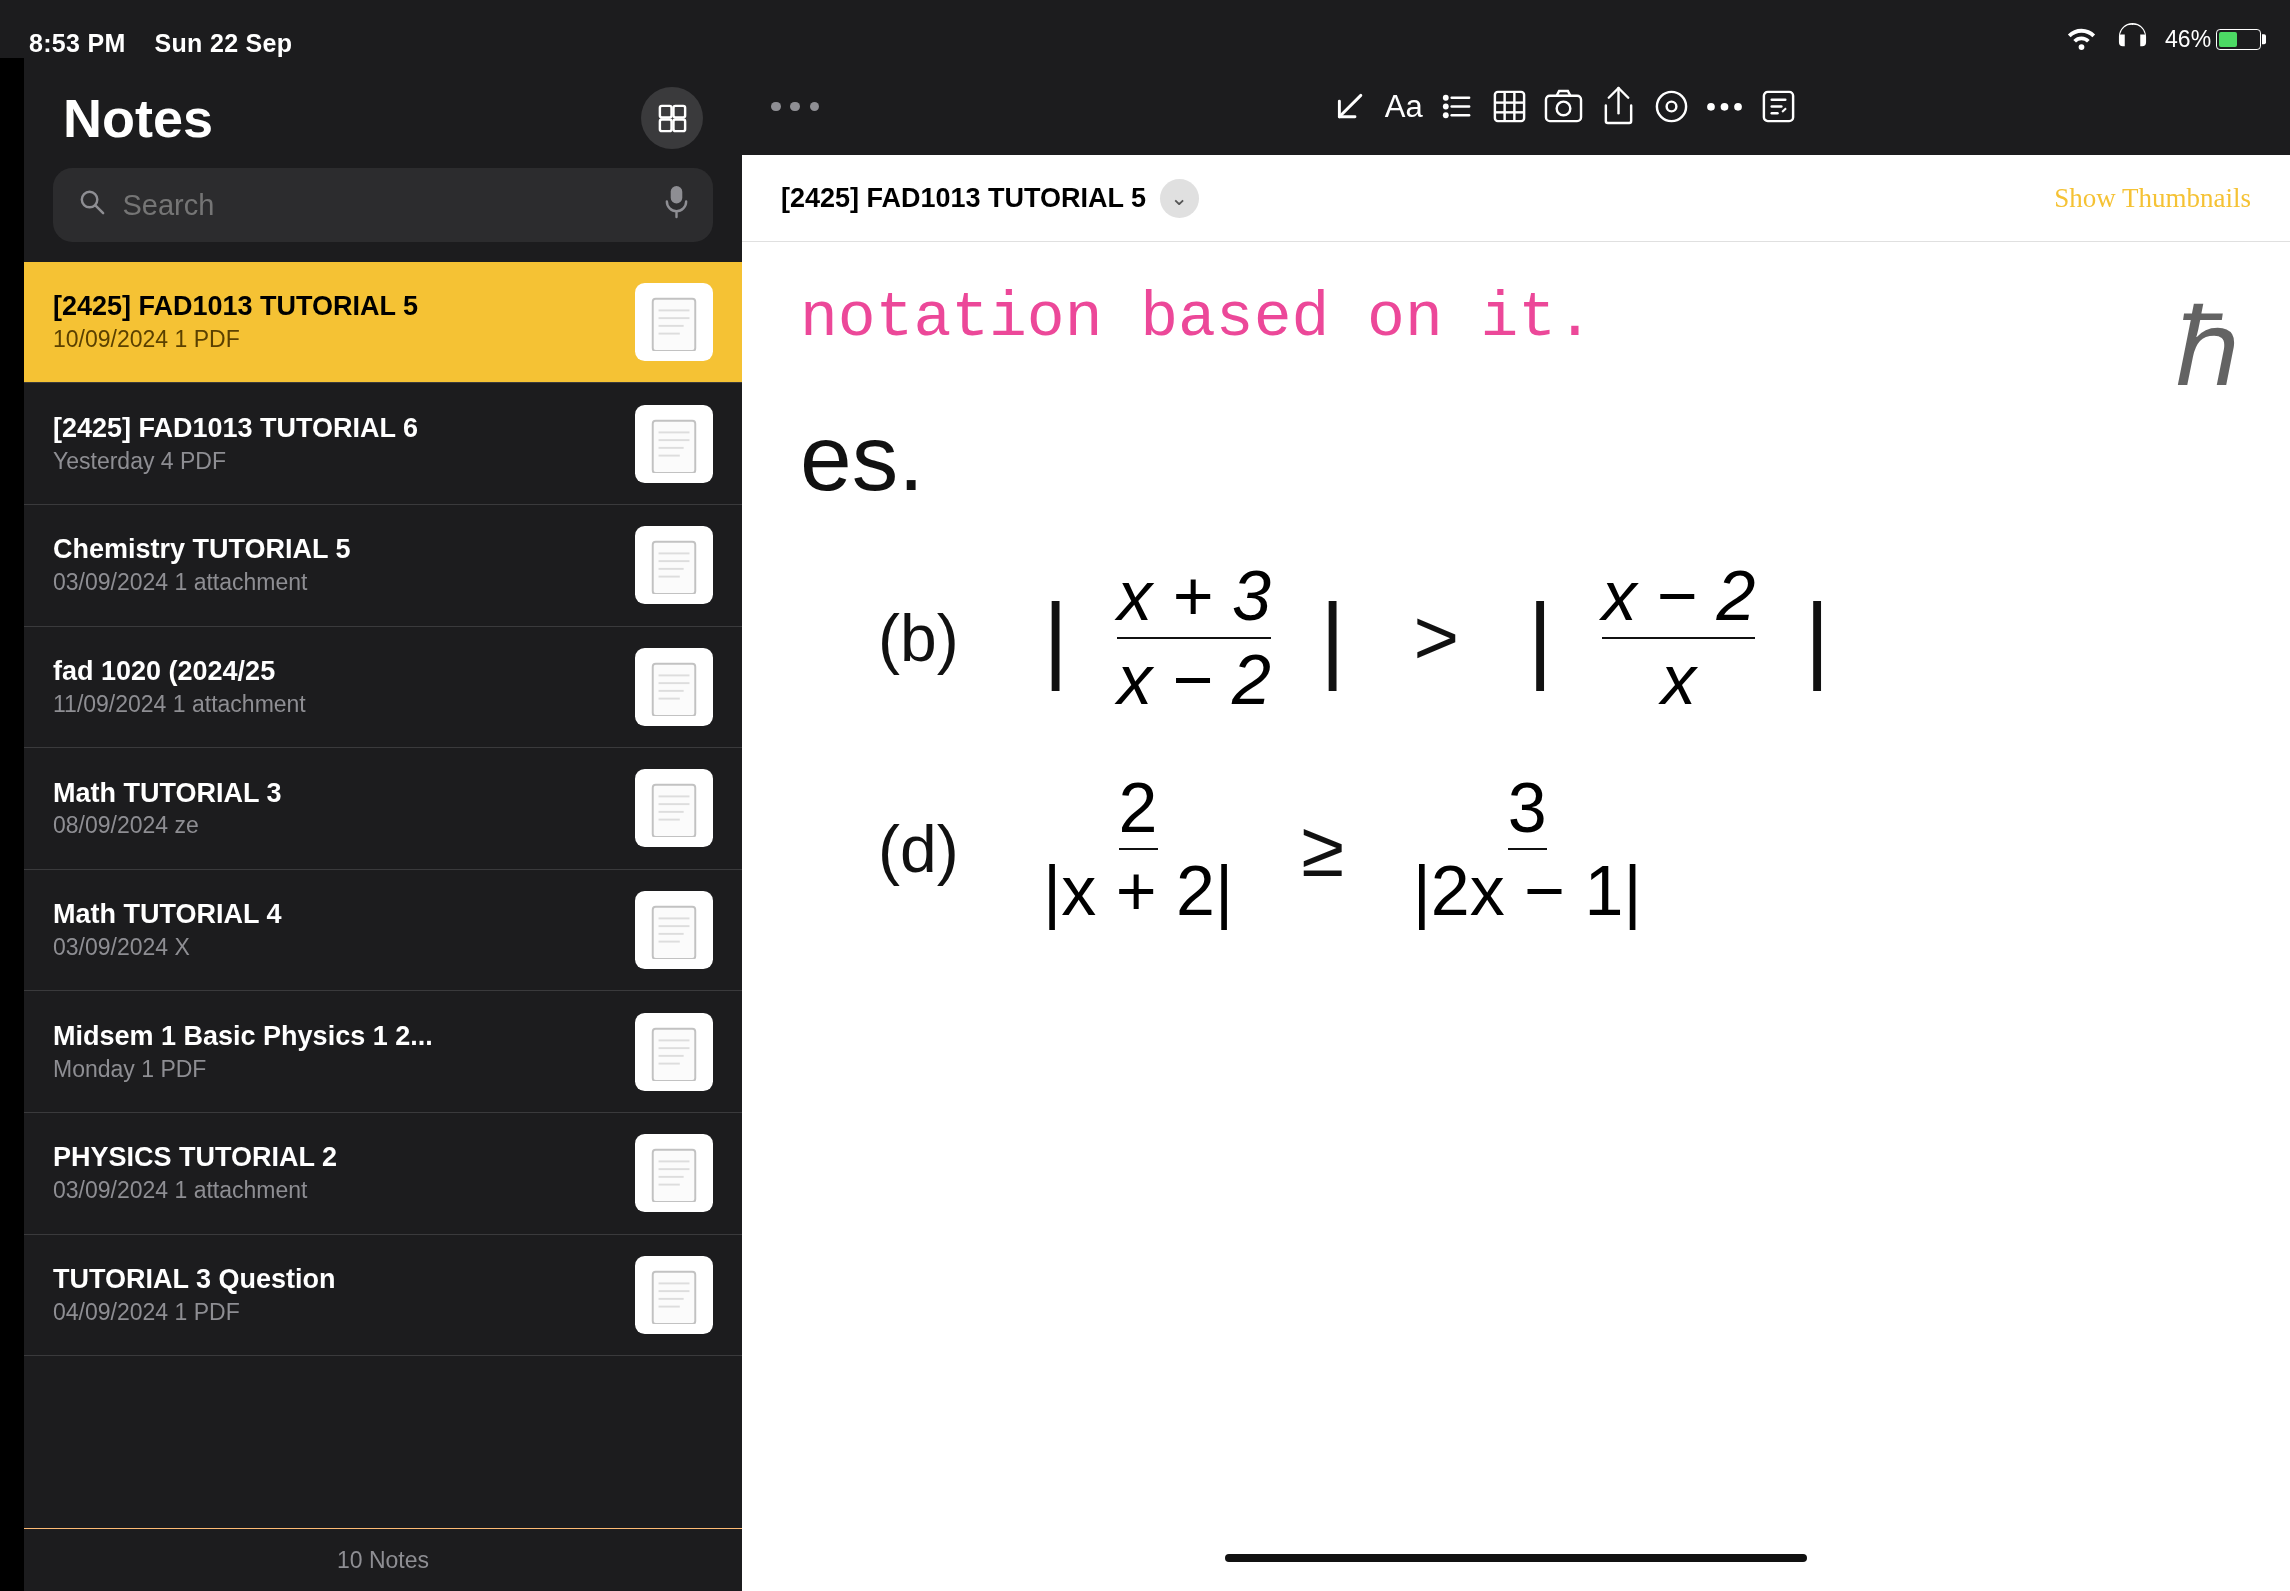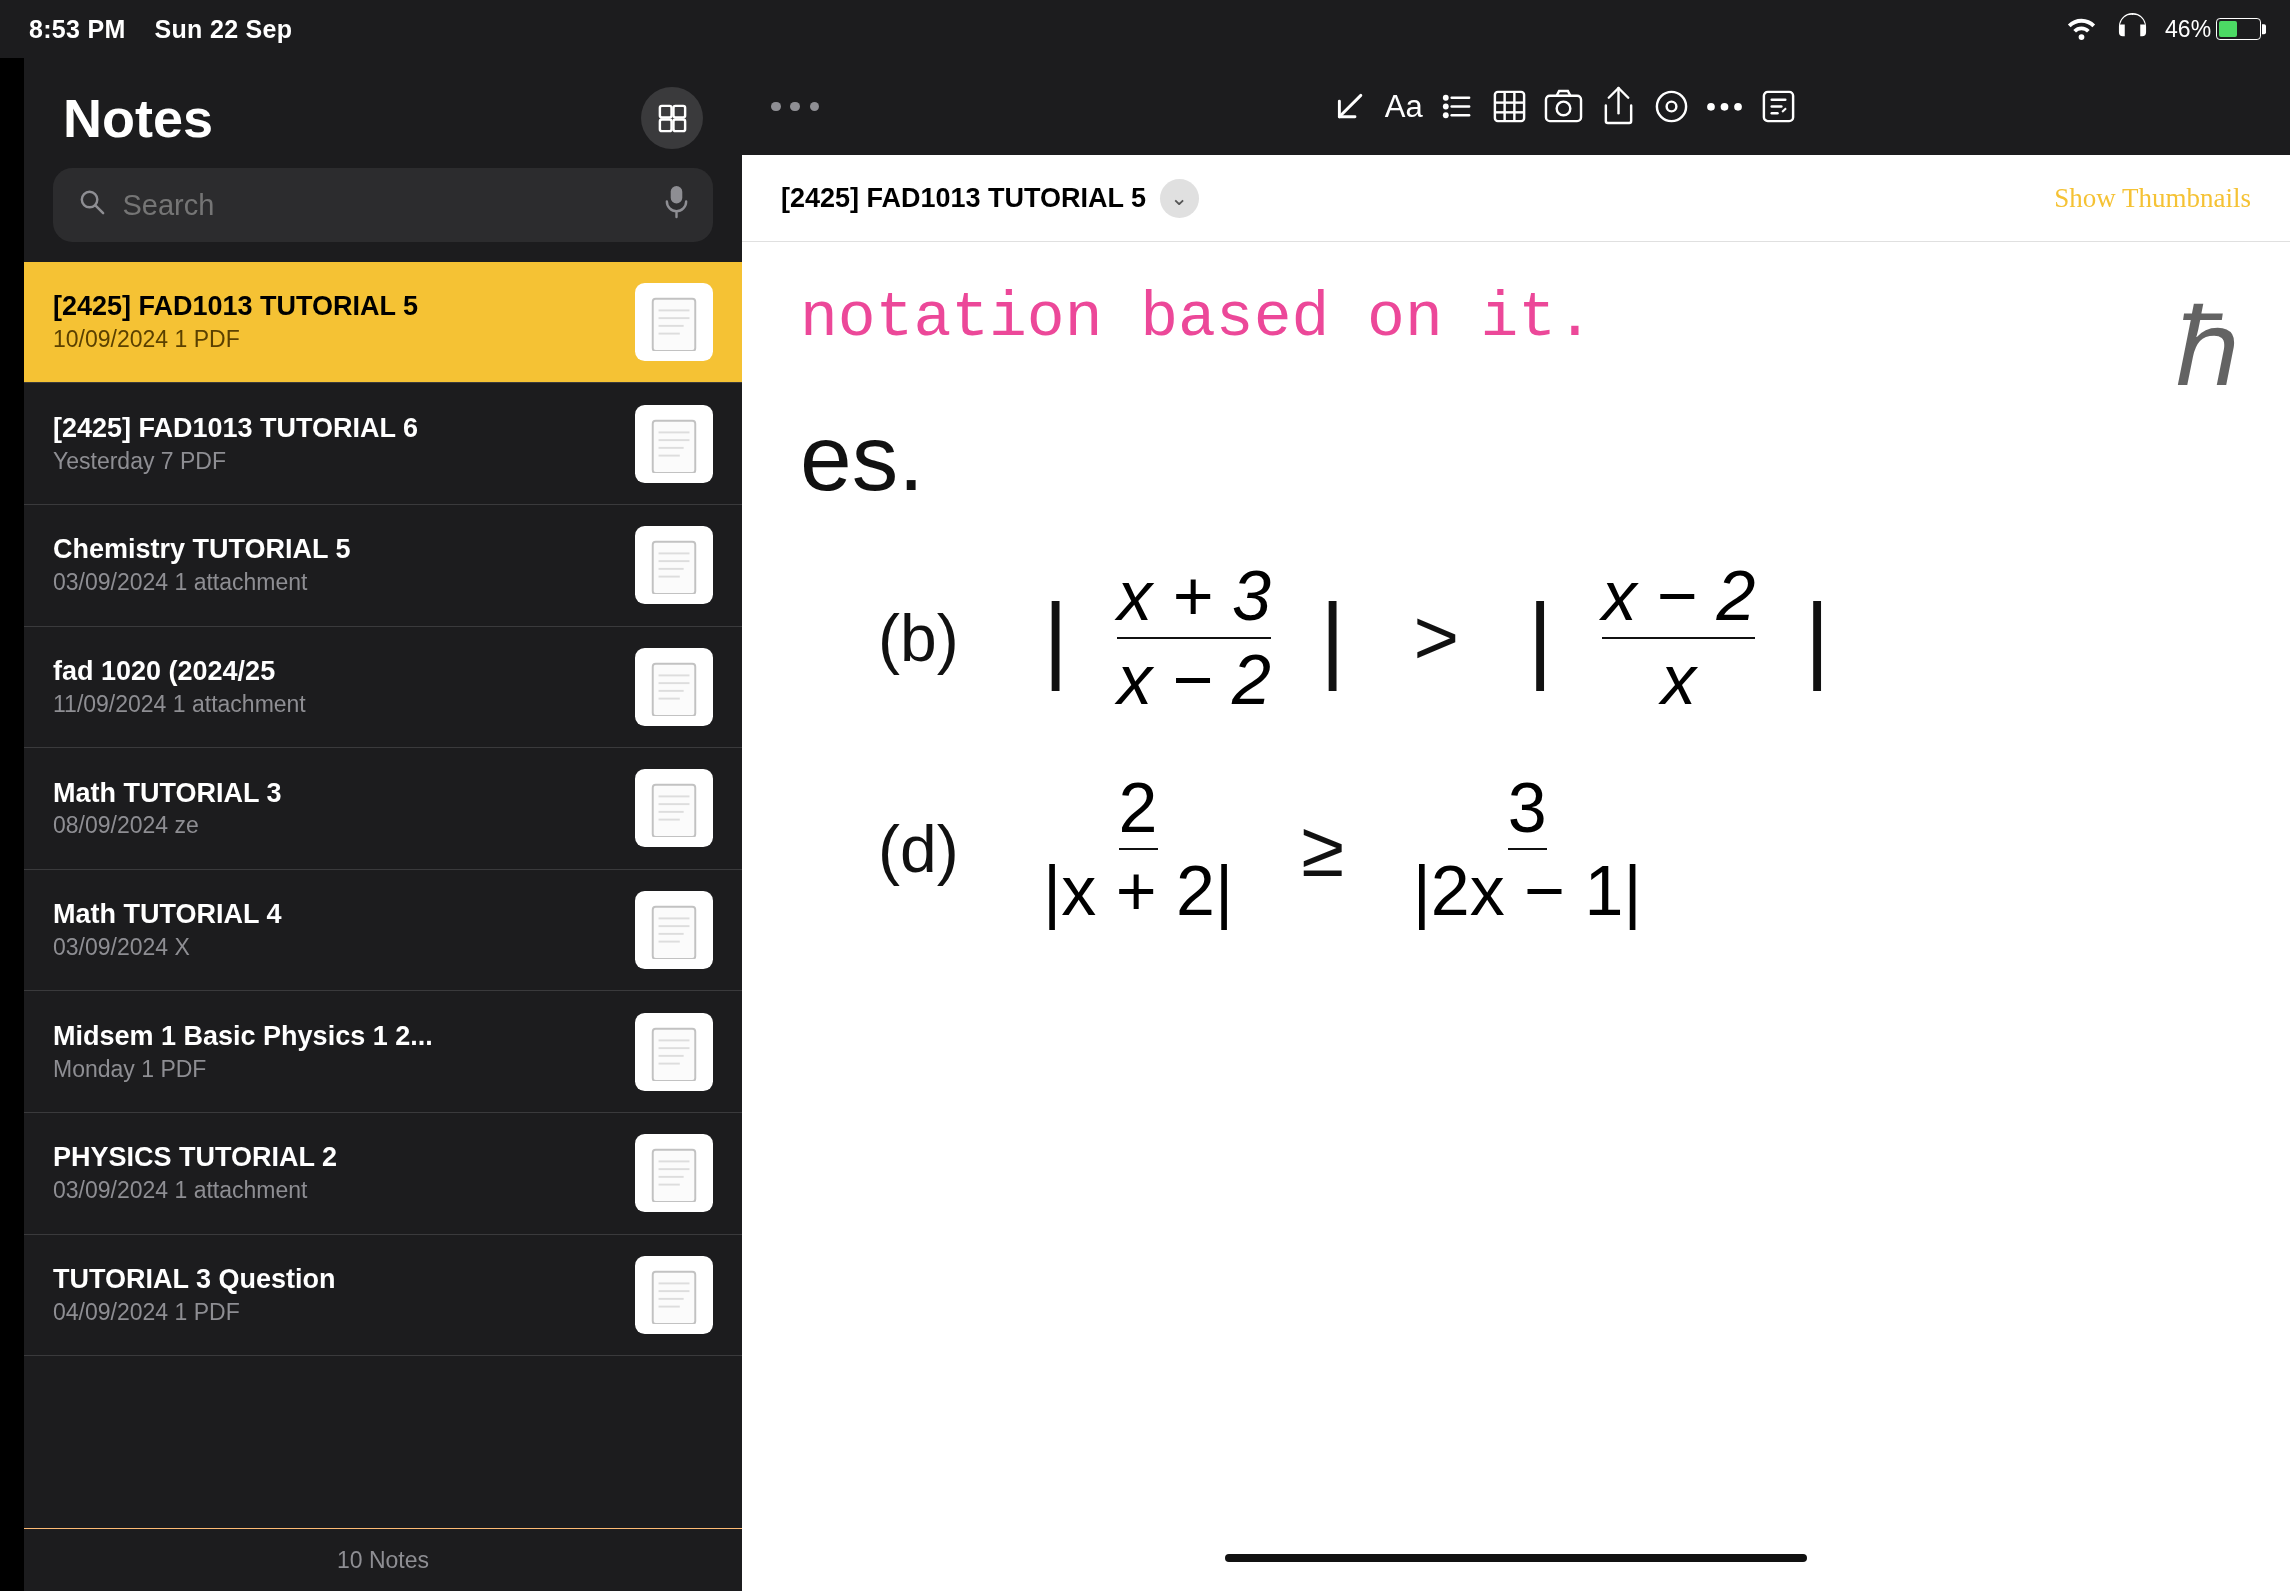--- a/index.html
+++ b/index.html
@@ -12,21 +12,21 @@
       display: flex;
       flex-direction: column;
     }
 
     
     .status-bar {
       width: 100%;
       height: 58px;
       background: #1c1c1e;
       display: flex;
-      align-items: center;
+      align-items: flex-end;
       justify-content: space-between;
       padding: 0 29px;
       flex-shrink: 0;
     }
     .status-left {
       color: #fff;
       font-size: 25px;
       font-weight: 600;
       letter-spacing: 0.3px;
     }
@@ -419,21 +419,21 @@
       <line x1="14" y1="18" x2="46" y2="18" stroke="#aaa" stroke-width="2"></line>
       <line x1="14" y1="26" x2="46" y2="26" stroke="#aaa" stroke-width="2"></line>
       <line x1="14" y1="34" x2="40" y2="34" stroke="#aaa" stroke-width="2"></line>
       <line x1="14" y1="42" x2="36" y2="42" stroke="#aaa" stroke-width="2"></line>
     </svg>
           </div>
         </div>
         <div class="note-item">
           <div class="note-info">
             <div class="note-title">[2425] FAD1013 TUTORIAL 6</div>
-            <div class="note-meta">Yesterday  7 PDF</div>
+            <div class="note-meta">Yesterday  4 PDF</div>
           </div>
           <div class="note-thumb">
             <svg viewBox="0 0 60 60" fill="none">
       <rect x="8" y="6" width="44" height="54" rx="3" stroke="#666" stroke-width="2" fill="#f5f5f5"></rect>
       <line x1="14" y1="18" x2="46" y2="18" stroke="#aaa" stroke-width="2"></line>
       <line x1="14" y1="26" x2="46" y2="26" stroke="#aaa" stroke-width="2"></line>
       <line x1="14" y1="34" x2="40" y2="34" stroke="#aaa" stroke-width="2"></line>
       <line x1="14" y1="42" x2="36" y2="42" stroke="#aaa" stroke-width="2"></line>
     </svg>
           </div>

